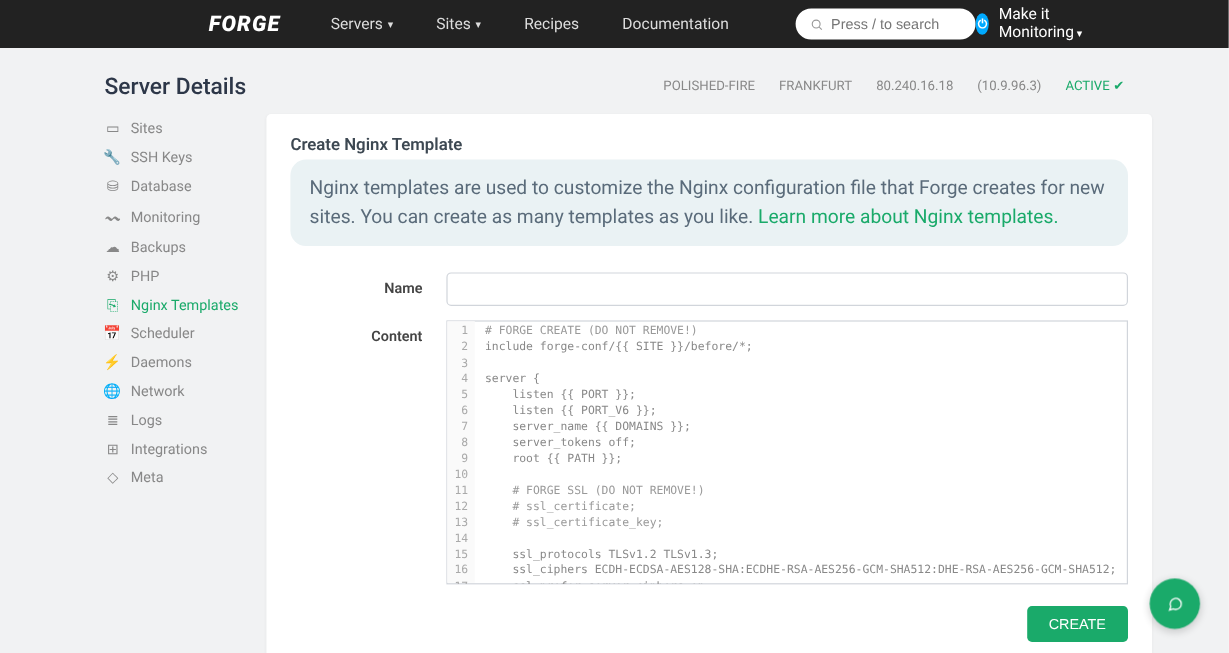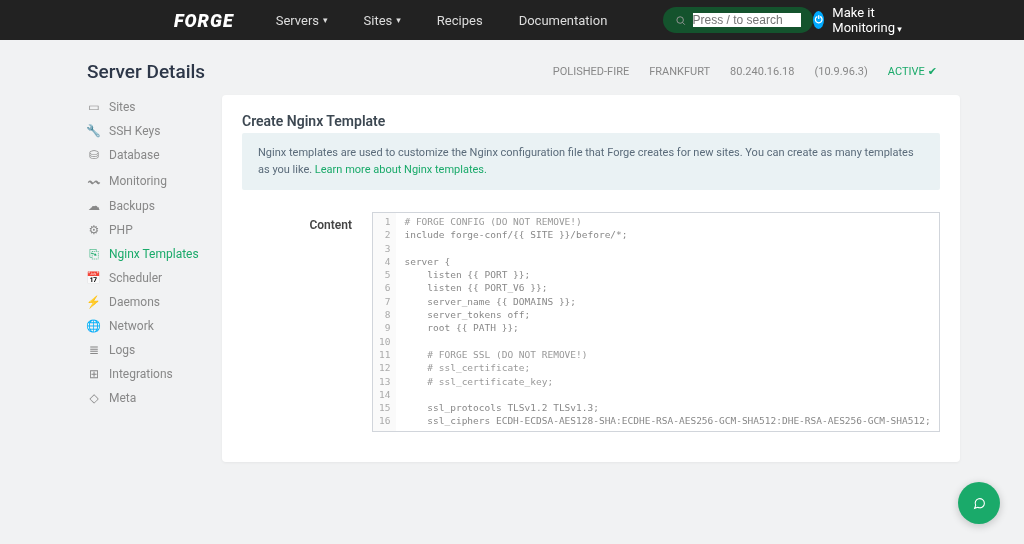--- a/index.html
+++ b/index.html
@@ -1,37 +1,37 @@
 <!DOCTYPE html>
 <html><head>
 <meta charset="utf-8">
 <style>
 *{box-sizing:border-box;margin:0;padding:0}
 body{font-family:-apple-system,BlinkMacSystemFont,"Segoe UI",Roboto,sans-serif;background:#f1f2f3;font-size:13px;color:#3d4852}
 .topbar{background:#222;height:40px;display:flex;align-items:center;padding:0 24px;color:#fff}
 .logo{font-weight:900;font-style:italic;font-size:18px;letter-spacing:1px;margin-left:150px;margin-right:42px}
 .nav{display:flex;gap:36px;align-items:center}
 .nav-item{color:#ddd;font-size:13px;cursor:pointer;display:flex;align-items:center;gap:4px}
-.search-wrap{margin-left:20px;background:#14532d;border-radius:20px;height:26px;width:150px;display:flex;align-items:center;padding:0 12px;gap:6px}
+.search-wrap{margin-left:20px;background:#ffffff;border-radius:20px;height:26px;width:150px;display:flex;align-items:center;padding:0 12px;gap:6px}
 .search-wrap input{border:none;outline:none;font-size:12px;width:100%;color:#888}
 .right-nav{margin-left:auto;display:flex;align-items:center;gap:8px;font-size:13px;margin-right:150px}
 .power{width:18px;height:18px;border-radius:50%;background:#0af;display:flex;align-items:center;justify-content:center;color:#fff;font-weight:bold;font-size:10px}
 .container{max-width:850px;margin:0 auto;padding:20px 0}
 .header-row{display:flex;align-items:center;margin-bottom:12px}
 .page-title{font-size:19px;font-weight:500;color:#2d3748}
 .meta{margin-left:auto;display:flex;gap:20px;font-size:11px;color:#888}
 .meta .active{color:#1aaa6a;display:flex;align-items:center;gap:3px}
 .layout{display:flex;gap:20px}
 .sidebar{width:115px;flex-shrink:0}
 .side-item{display:flex;align-items:center;gap:8px;padding:5px 0;color:#888;font-size:12px;cursor:pointer}
 .side-item.active{color:#1aaa6a}
 .side-item .ico{width:14px;display:inline-flex;align-items:center;justify-content:center}
 .main{flex:1;background:#fff;border-radius:4px;padding:18px 20px;box-shadow:0 1px 3px rgba(0,0,0,0.05)}
 .main h2{font-size:14px;font-weight:600;margin-bottom:4px}
-.alert{background:#eaf2f4;padding:12px 16px;font-size:11px;color:#5a6b7a;margin-bottom:22px;border-radius:2px;line-height:1.5}
+.alert{background:#eaf2f4;padding:12px 16px;font-size:16px;color:#5a6b7a;margin-bottom:22px;border-radius:13px;line-height:1.5}
 .alert a{color:#1aaa6a;text-decoration:none}
 .form-row{display:flex;margin-bottom:12px}
 .form-label{width:130px;text-align:right;padding-right:20px;font-size:12px;color:#444;padding-top:6px;font-weight:600}
 .form-input{flex:1}
 .form-input input{width:100%;border:1px solid #d1d5db;border-radius:4px;padding:6px 10px;font-size:12px}
 .code-wrap{border:1px solid #d1d5db;height:220px;display:flex;overflow:auto;font-family:Menlo,Monaco,monospace;font-size:9.5px;position:relative}
 .gutter{background:#fafafa;padding:2px 6px;text-align:right;color:#aaa;user-select:none;line-height:1.4}
 .code{padding:2px 8px;white-space:pre;color:#888;line-height:1.4;flex:1}
 .code .c{color:#999}
 .btn-row{display:flex;justify-content:flex-end;margin-top:18px}
@@ -132,20 +132,24 @@
         <div class="side-item">
           <span class="ico">◇</span>
           <span>Meta</span>
         </div>
       </div>
 
     <div class="main">
       <h2>Create Nginx Template</h2>
       <div class="alert">
         <span>Nginx templates are used to customize the Nginx configuration file that Forge creates for new sites. You can create as many templates as you like. </span><a href="#">Learn more about Nginx templates.</a>
+      </div>
+      <div class="form-row">
+        <div class="form-label">Name</div>
+        <div class="form-input"><input type="text" style=""></div>
       </div>
       <div class="form-row">
         <div class="form-label">Content</div>
         <div class="form-input">
           <div class="code-wrap">
             <div class="gutter" id="gutter">1
 2
 3
 4
 5
@@ -167,21 +171,21 @@
 21
 22
 23
 24
 25
 26
 27
 28
 29
 </div>
-            <div class="code" id="code"><span class="c"># FORGE CONFIG (DO NOT REMOVE!)</span>
+            <div class="code" id="code"><span class="c"># FORGE CREATE (DO NOT REMOVE!)</span>
 include forge-conf/{{ SITE }}/before/*;
 
 server {
     listen {{ PORT }};
     listen {{ PORT_V6 }};
     server_name {{ DOMAINS }};
     server_tokens off;
     root {{ PATH }};
 
 <span class="c">    # FORGE SSL (DO NOT REMOVE!)</span>
@@ -200,20 +204,23 @@
     index index.html index.htm index.php;
 
     charset utf-8;
 
 
 
 </div>
           </div>
         </div>
       </div>
+      <div class="btn-row">
+        <button class="btn-primary">CREATE</button>
+      </div>
     </div>
   </div>
 
 </div>
 
 <div class="fab">
   <svg viewBox="0 0 24 24" fill="none" stroke="#fff" stroke-width="2">
       <path d="M21 11.5a8.38 8.38 0 01-8.5 8.5 8.5 8.5 0 01-3.9-.95L3 21l1.95-5.6A8.5 8.5 0 1121 11.5z"></path>
     </svg>
 </div>

